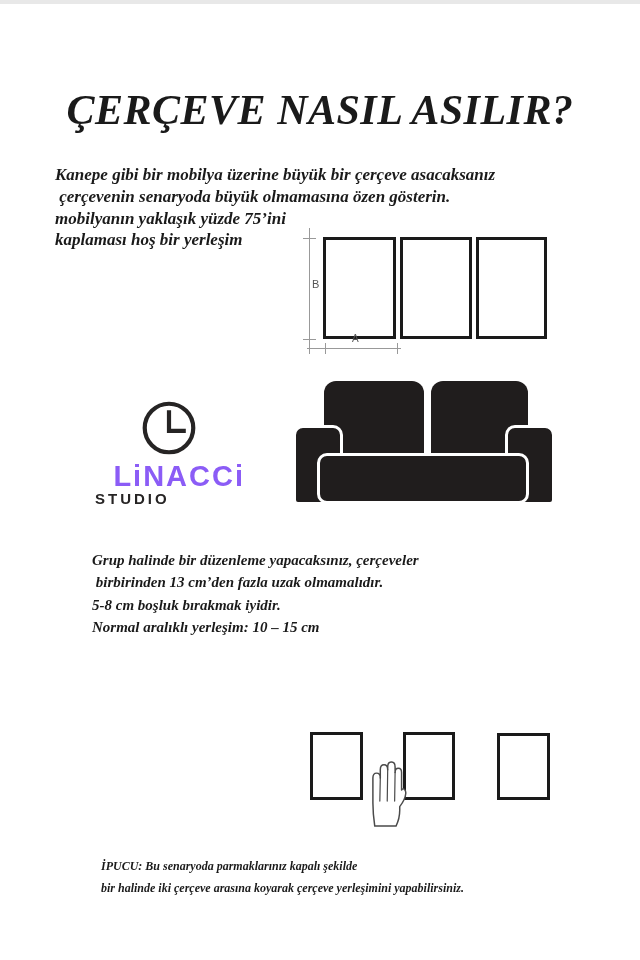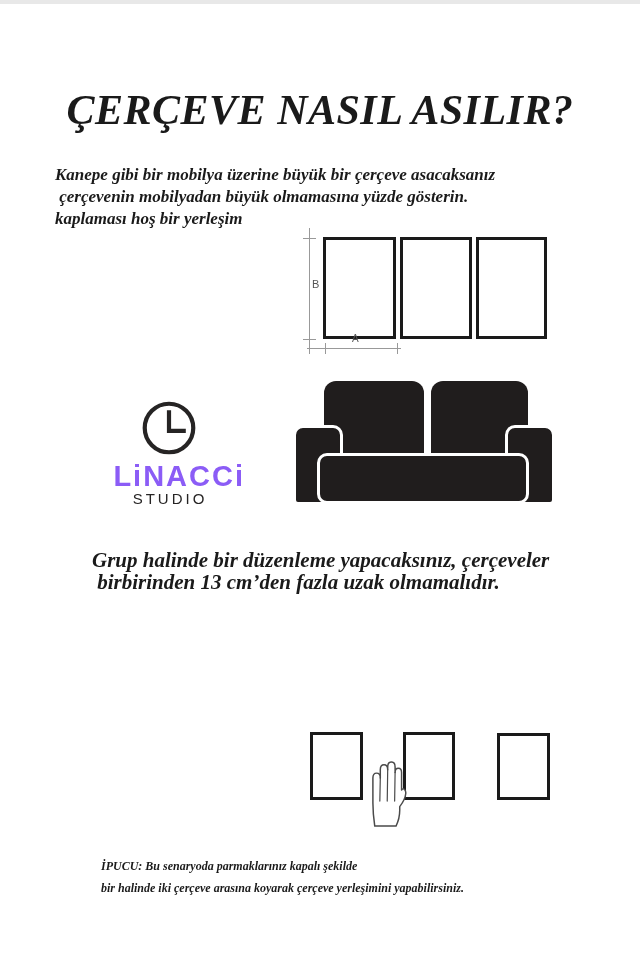--- a/index.html
+++ b/index.html
@@ -5,21 +5,21 @@
   html,body{margin:0;padding:0;background:#e8e8e8;}
   .page{position:relative;width:640px;height:960px;background:#ffffff;overflow:hidden;
         font-family:"Liberation Serif",serif;color:#1a1a1a;margin:4px auto;}
   .abs{position:absolute;}
 
   .title{left:0;top:82px;width:640px;text-align:center;font-style:italic;font-weight:600;
          font-size:42px;letter-spacing:.5px;white-space:pre;}
 
   .tline{white-space:pre;font-style:italic;font-weight:600;font-family:Liberation Serif, serif;}
   .intro{left:55px;top:160px;font-size:17px;line-height:21.8px;}
-  .rules{left:92px;top:545px;font-size:21px;line-height:22.3px;}
+  .rules{left:92px;top:545px;font-size:15px;line-height:22.3px;}
   .tip{left:101px;top:851px;font-size:12px;line-height:22px;}
 
   
   .frame{position:absolute;background:#fff;border:3px solid #1a1a1a;box-sizing:border-box;}
 
   
   .dim{position:absolute;background:#999;}
   .dim-label{position:absolute;font-family:"Liberation Sans",sans-serif;font-size:11px;color:#555;}
 
   
@@ -27,34 +27,35 @@
   .cushion{top:0;height:78px;border-radius:12px 12px 0 0;}
   .armrest{top:44px;width:44px;height:74px;border-radius:10px 10px 5px 5px;
            border:3px solid #fff;z-index:2;}
   .seat{left:22px;top:72px;width:206px;height:45px;border-radius:10px;
         border:3px solid #fff;z-index:3;}
 
   
   .logo-word{left:0;top:66px;width:150px;text-align:right;
              font-family:"Liberation Sans",sans-serif;font-weight:700;font-size:29px;
              letter-spacing:2px;color:#8b5cf6;}
-  .logo-sub{left:0;top:96px;width:150px;text-align:center;
-            font-family:"Liberation Sans",sans-serif;font-weight:400;font-size:15px;
+  .logo-sub{left:0;top:96px;width:150px;
+            font-family:"Liberation Sans",sans-serif;font-weight:700;font-size:15px;
             letter-spacing:3px;color:#262424;}
 </style>
 </head>
 <body>
 
 <div class="page">
 
   <div class="abs title">ÇERÇEVE NASIL ASILIR?</div>
 
   <div class="abs intro">
     <div class="tline">Kanepe gibi bir mobilya üzerine büyük bir çerçeve asacaksanız</div>
-    <div class="tline"> çerçevenin mobilyadan büyük olmamasına yüzde gösterin.</div>
+    <div class="tline"> çerçevenin senaryoda büyük olmamasına özen gösterin.</div>
+    <div class="tline">mobilyanın yaklaşık yüzde 75’ini</div>
     <div class="tline">kaplaması hoş bir yerleşim</div>
   </div>
 
   <div class="dim" style="left:309px;top:224px;width:1px;height:126px;"></div>
   <div class="dim" style="left:303px;top:234px;width:13px;height:1px;"></div>
   <div class="dim" style="left:303px;top:335px;width:13px;height:1px;"></div>
   <div class="dim-label" style="left:312px;top:274px;">B</div>
 
   <div class="frame" style="left:323px;top:233px;width:73px;height:102px;"></div>
   <div class="frame" style="left:400px;top:233px;width:72px;height:102px;"></div>
@@ -78,20 +79,22 @@
     <div class="sofa-part cushion" style="left:29px;width:100px;"></div>
     <div class="sofa-part cushion" style="left:136px;width:97px;"></div>
     <div class="sofa-part armrest" style="left:-2px;"></div>
     <div class="sofa-part armrest" style="left:210px;"></div>
     <div class="sofa-part seat"></div>
   </div>
 
   <div class="abs rules">
     <div class="tline">Grup halinde bir düzenleme yapacaksınız, çerçeveler</div>
     <div class="tline"> birbirinden 13 cm’den fazla uzak olmamalıdır.</div>
+    <div class="tline">5-8 cm boşluk bırakmak iyidir.</div>
+    <div class="tline">Normal aralıklı yerleşim: 10 – 15 cm</div>
   </div>
 
   <div class="frame" style="left:310px;top:728px;width:53px;height:68px;"></div>
   <div class="frame" style="left:403px;top:728px;width:52px;height:68px;"></div>
   <div class="frame" style="left:497px;top:729px;width:53px;height:67px;"></div>
 
   <svg class="abs" style="left:360px;top:749px;" width="48" height="74" viewBox="0 0 50 80">
     <path d="M15 79 C14 72 13 64 13 54 L13 27 C13 20 21 20 21 27
              L21 18 C21 11 29 11 29 18
              L29 15 C29 8 37 8 37 15

